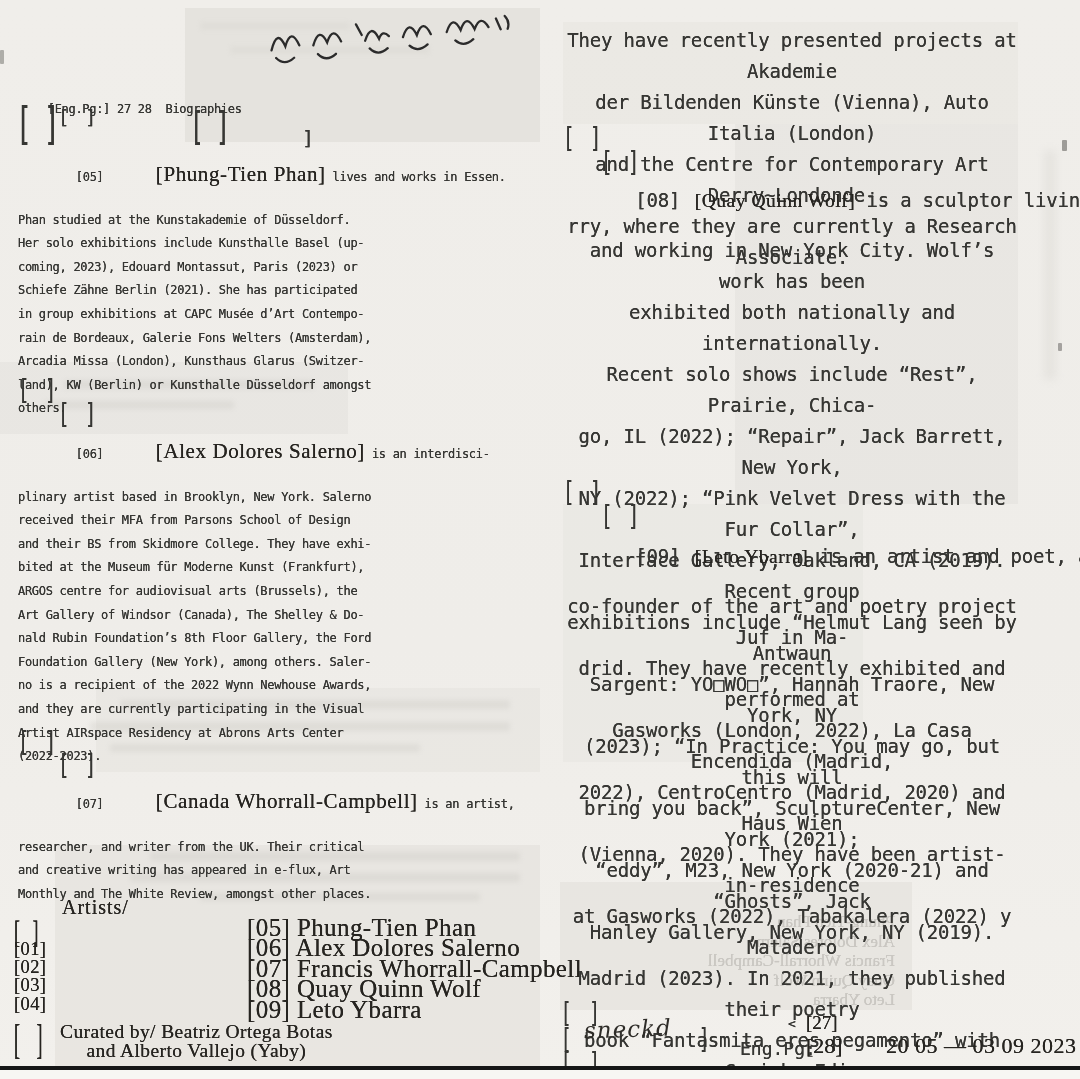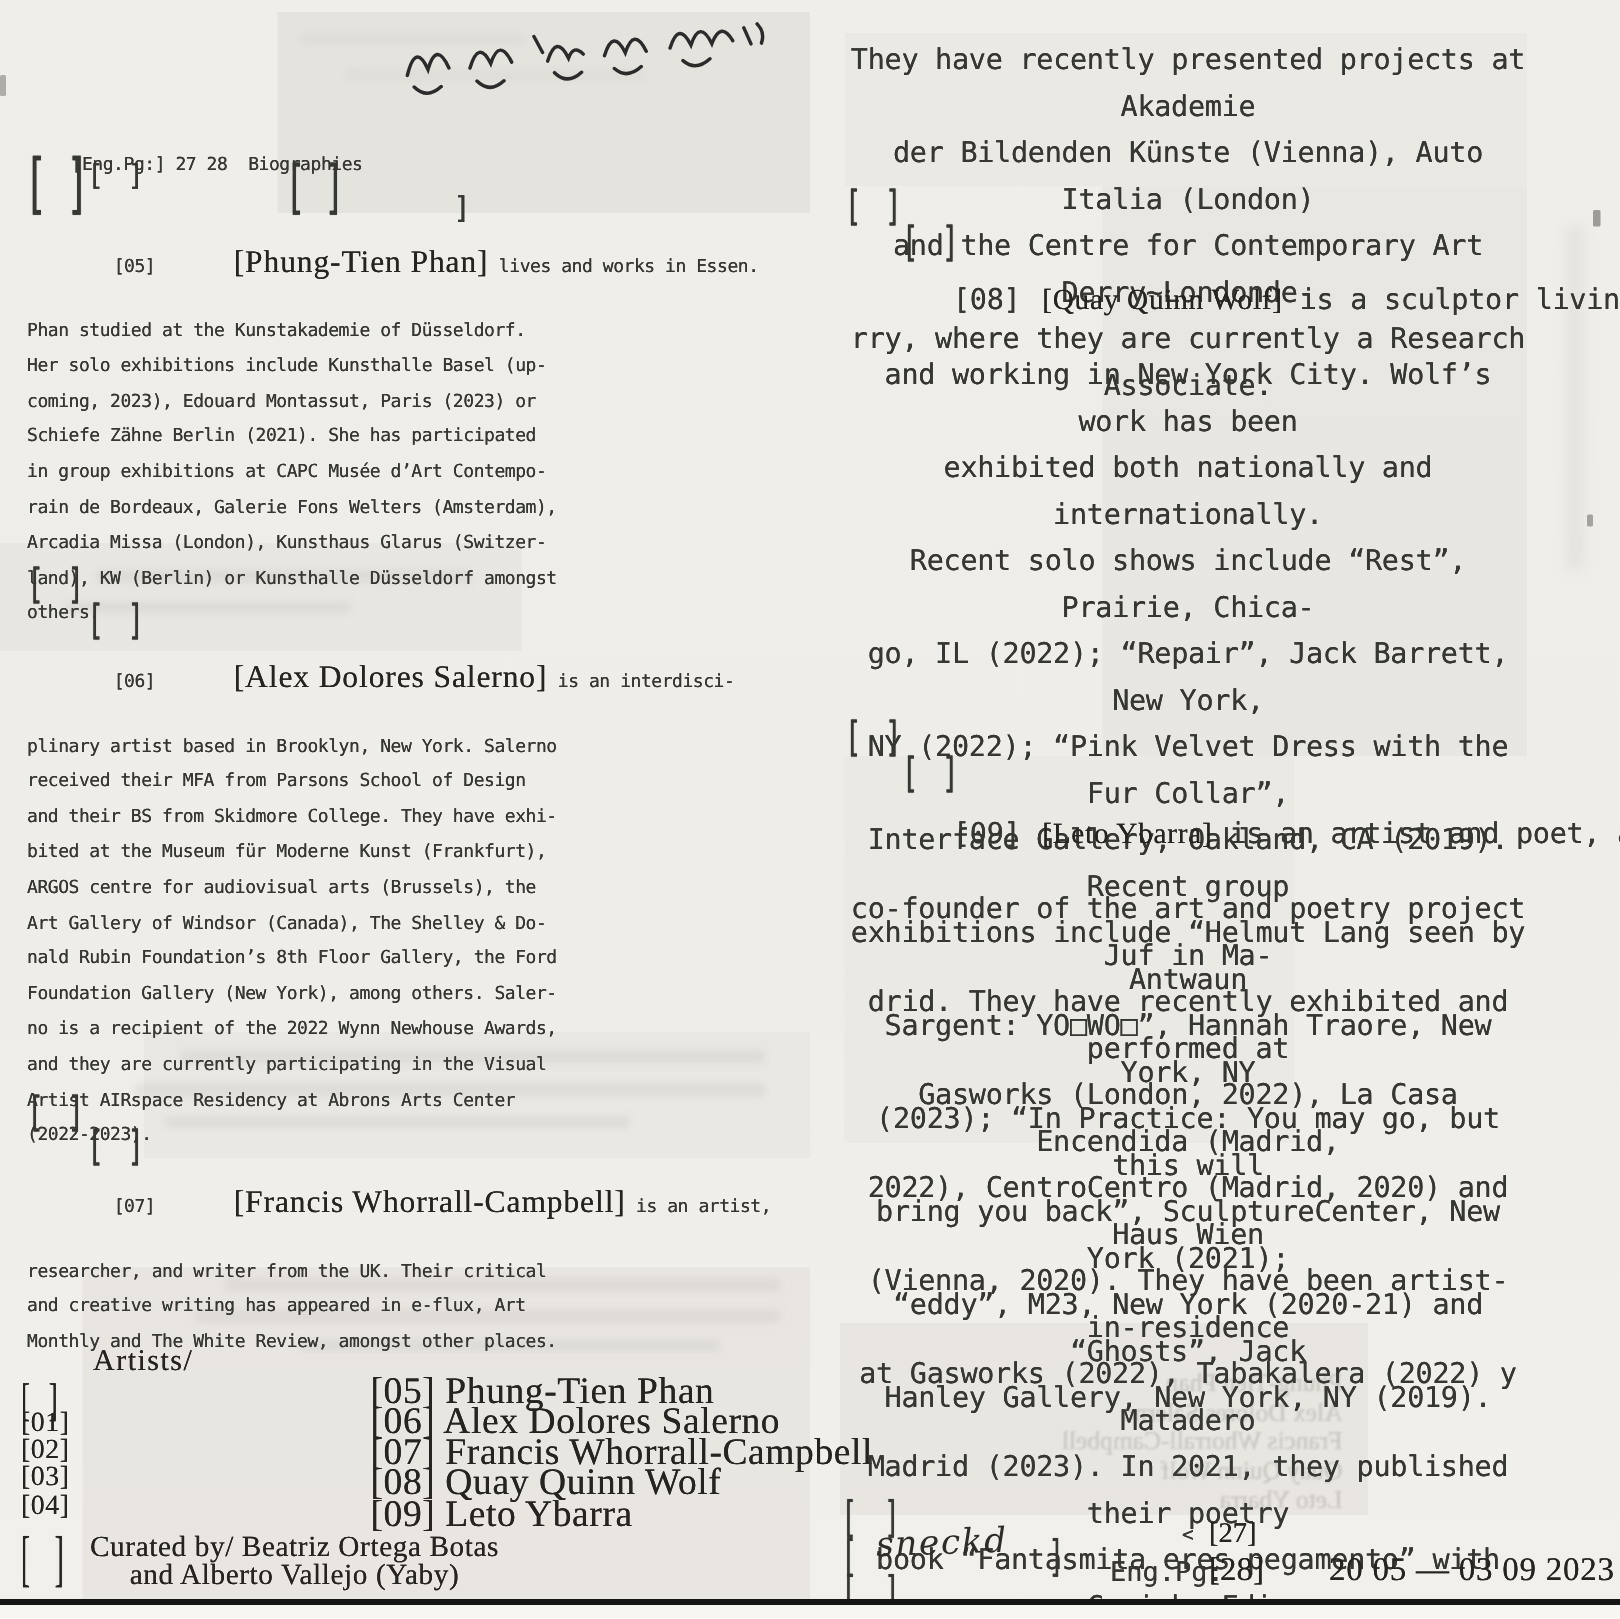--- a/index.html
+++ b/index.html
@@ -123,21 +123,21 @@
 and they are currently participating in the Visual
 Artist AIRspace Residency at Abrons Arts Center
 (2022-2023).</div>
   </div>
 
   <span class="abs mono pair" style="left:18px;top:726px;">[  ]</span>
   <span class="abs mono pair" style="left:58px;top:749px;">[  ]</span>
 
   <div class="abs" style="left:18px;top:770px;width:518px;">
     <div class="bio-first">
-      <span class="mono ltxt bio-num-l">[07]</span><span class="serif lname">[Francis Whorrall-Campbell]</span><span class="mono ltxt"> is an artist,</span>
+      <span class="mono ltxt bio-num-l">[07]</span><span class="serif lname">[Canada Whorrall-Campbell]</span><span class="mono ltxt"> is an artist,</span>
     </div>
     <div class="mono ltxt lines">researcher, and writer from the UK. Their critical
 and creative writing has appeared in e-flux, Art
 Monthly and The White Review, amongst other places.</div>
   </div>
 
   <div class="abs serif" style="left:62px;top:896px;font-size:20px;letter-spacing:1px;">Artists/</div>
 
   <span class="abs serif tbr" style="left:14px;top:916px;font-size:18px;letter-spacing:4px;">[  ]</span>
   <div class="abs serif numcol lines" style="left:14px;top:940px;">[01]

